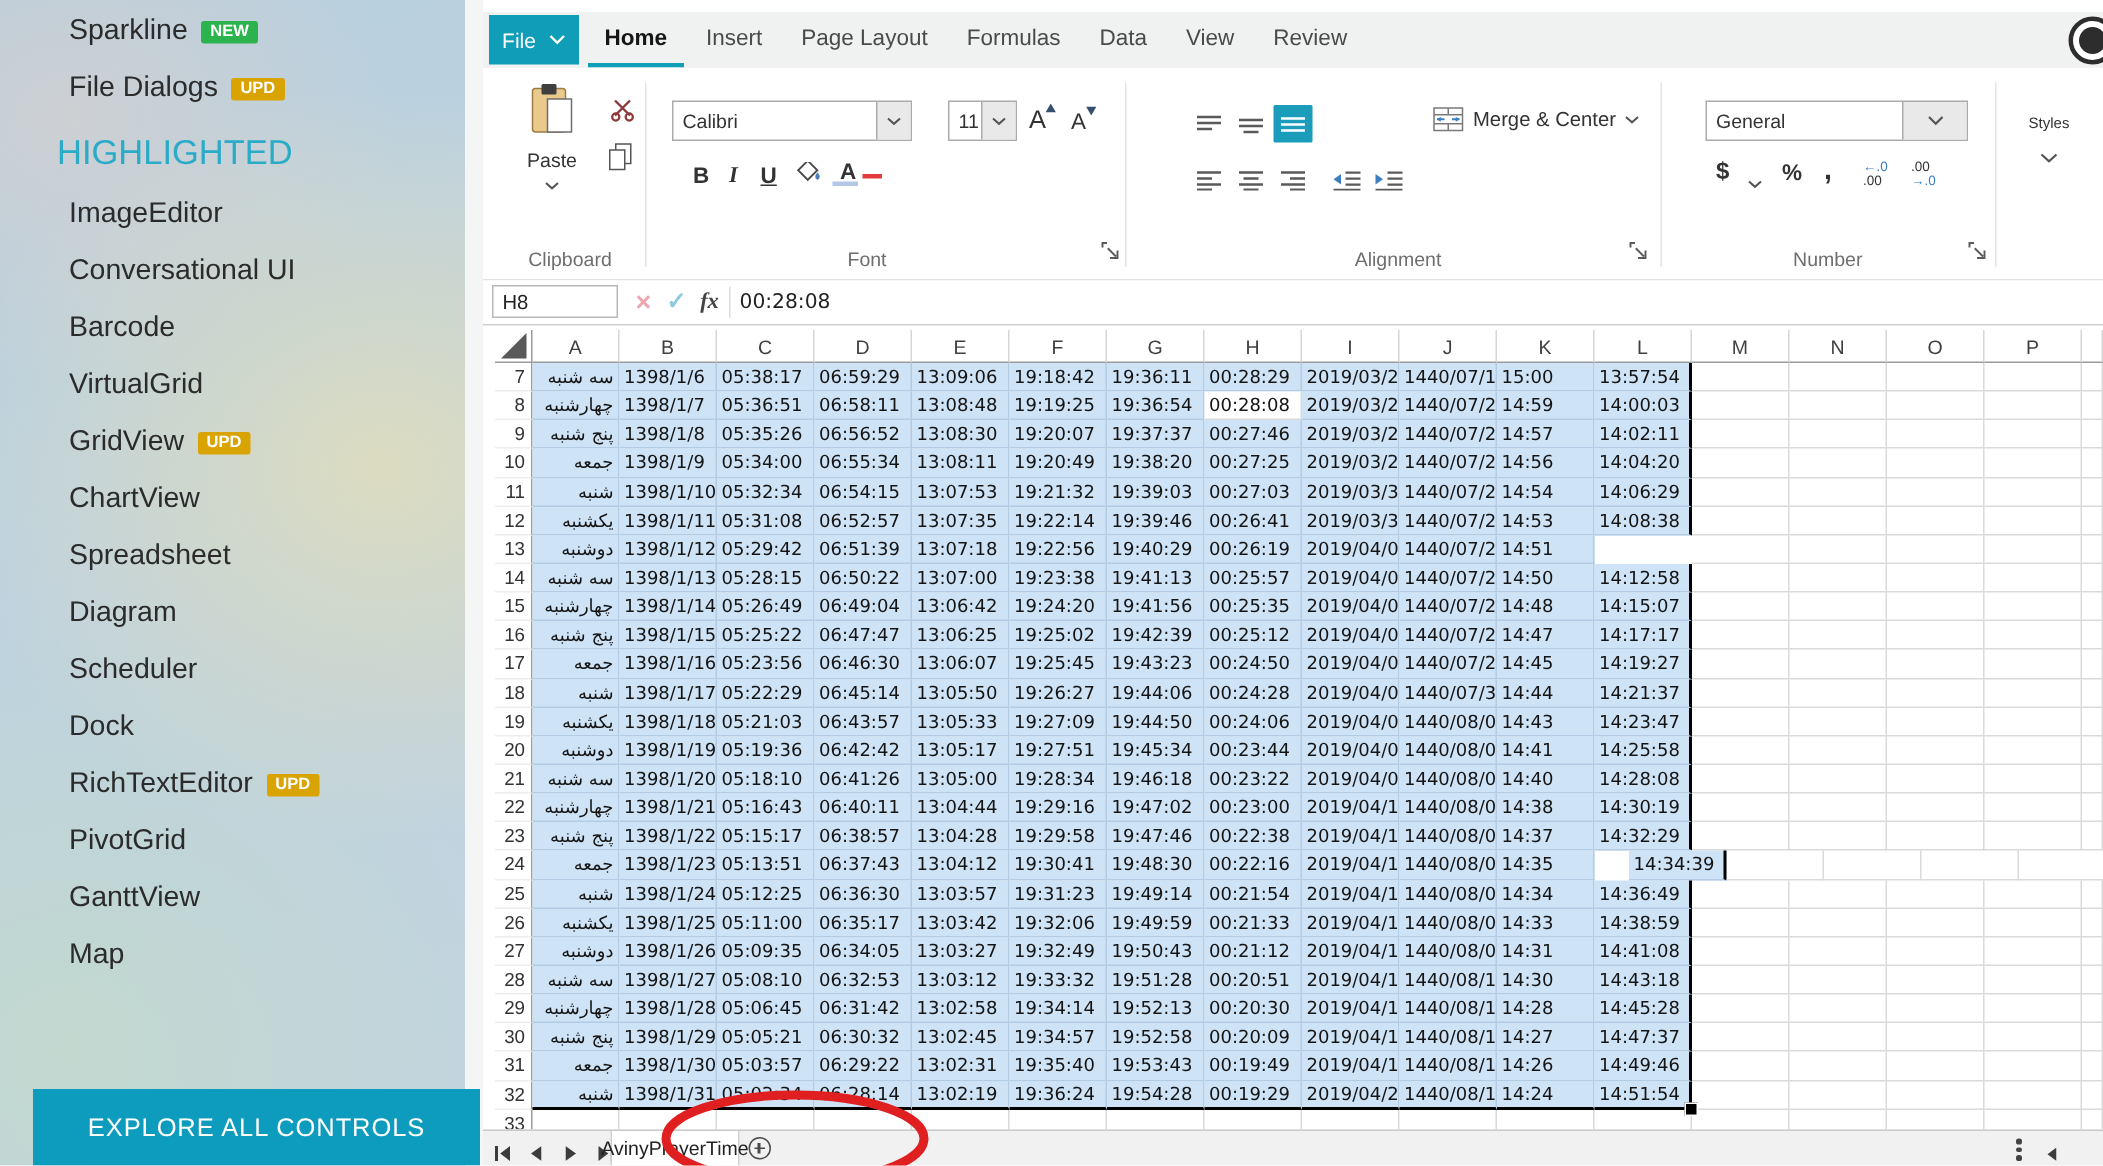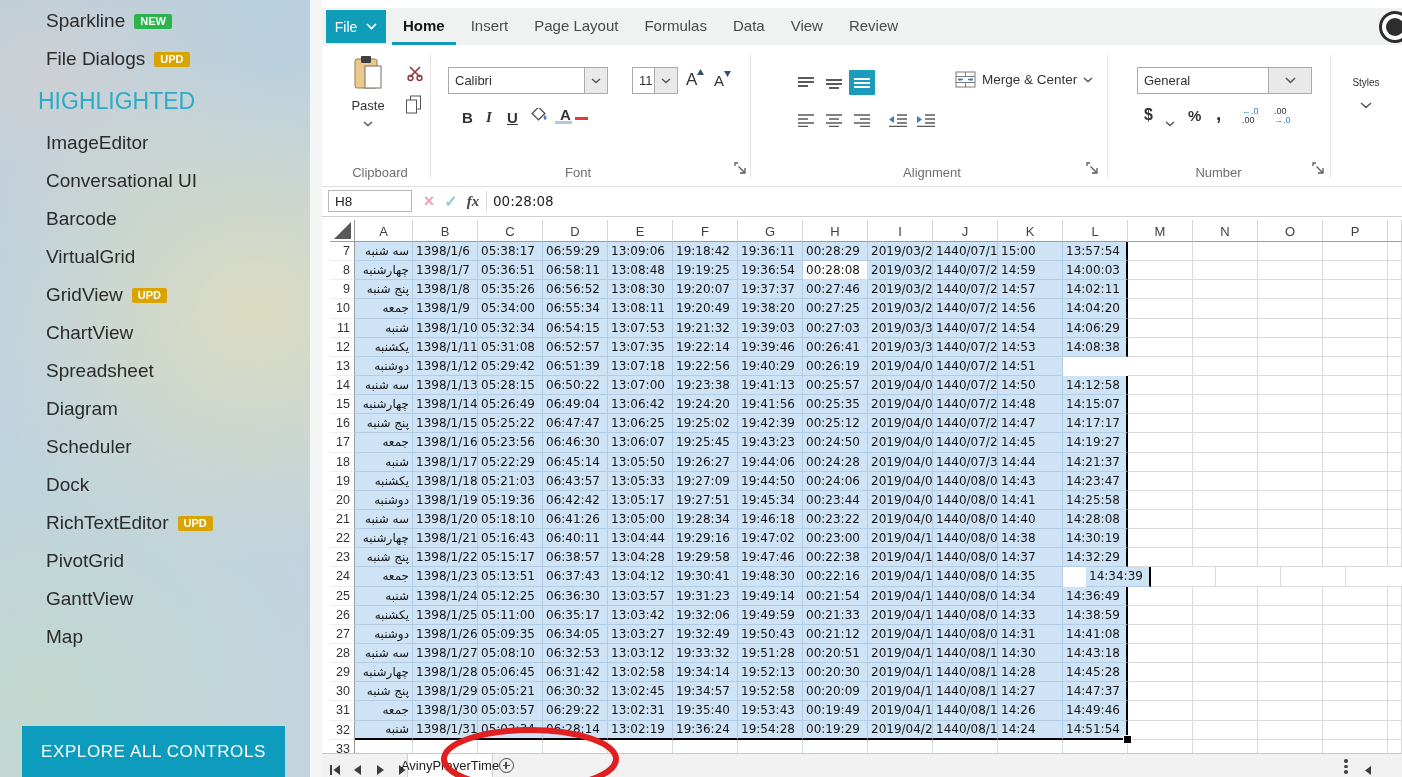--- a/index.html
+++ b/index.html
@@ -12,21 +12,21 @@
       radial-gradient(420px 360px at 82% 40%, rgba(243,227,166,.55), rgba(243,227,166,0) 70%),
       radial-gradient(340px 280px at 15% 10%, rgba(236,208,192,.40), rgba(236,208,192,0) 65%),
       radial-gradient(420px 420px at 15% 90%, rgba(196,222,186,.45), rgba(196,222,186,0) 70%),
       linear-gradient(150deg,#b7cfdf 0%,#bed2e0 45%,#c2d4df 100%);}
   .side-nav{padding-top:2px;}
   .side-item{height:38px;display:flex;align-items:center;padding-left:46px;font-size:19px;color:#2b2b2b;cursor:pointer;}
   .side-header{height:46px;display:flex;align-items:center;padding-left:38px;font-size:23px;color:#2aabc8;}
   .badge{margin-left:9px;font-size:11px;font-weight:bold;color:#fff;padding:2px 6px;border-radius:2px;line-height:1;}
   .badge.new{background:#2db34e;}
   .badge.upd{background:#d9a302;}
-  .explore-btn{position:absolute;left:22px;top:726px;width:263px;height:51px;background:#0d9cbd;color:#fff;
+  .explore-btn{position:absolute;left:22px;top:726px;width:298px;height:51px;background:#0d9cbd;color:#fff;
     font-size:17px;display:flex;align-items:center;justify-content:center;letter-spacing:.6px;cursor:pointer;}
 
   
   .main{position:absolute;left:322px;top:0;width:1080px;height:777px;background:#fff;}
 
   
   .tabstrip{position:absolute;left:0;top:8px;width:100%;height:37px;background:#f0f1f1;border-bottom:1px solid #dcdcdc;}
   .file-btn{position:absolute;left:4px;top:2px;width:60px;height:33px;background:#0f9db8;color:#fff;font-size:14px;
     display:flex;align-items:center;justify-content:center;gap:9px;cursor:pointer;}
   .rtabs{position:absolute;left:68px;top:0;height:37px;display:flex;}

